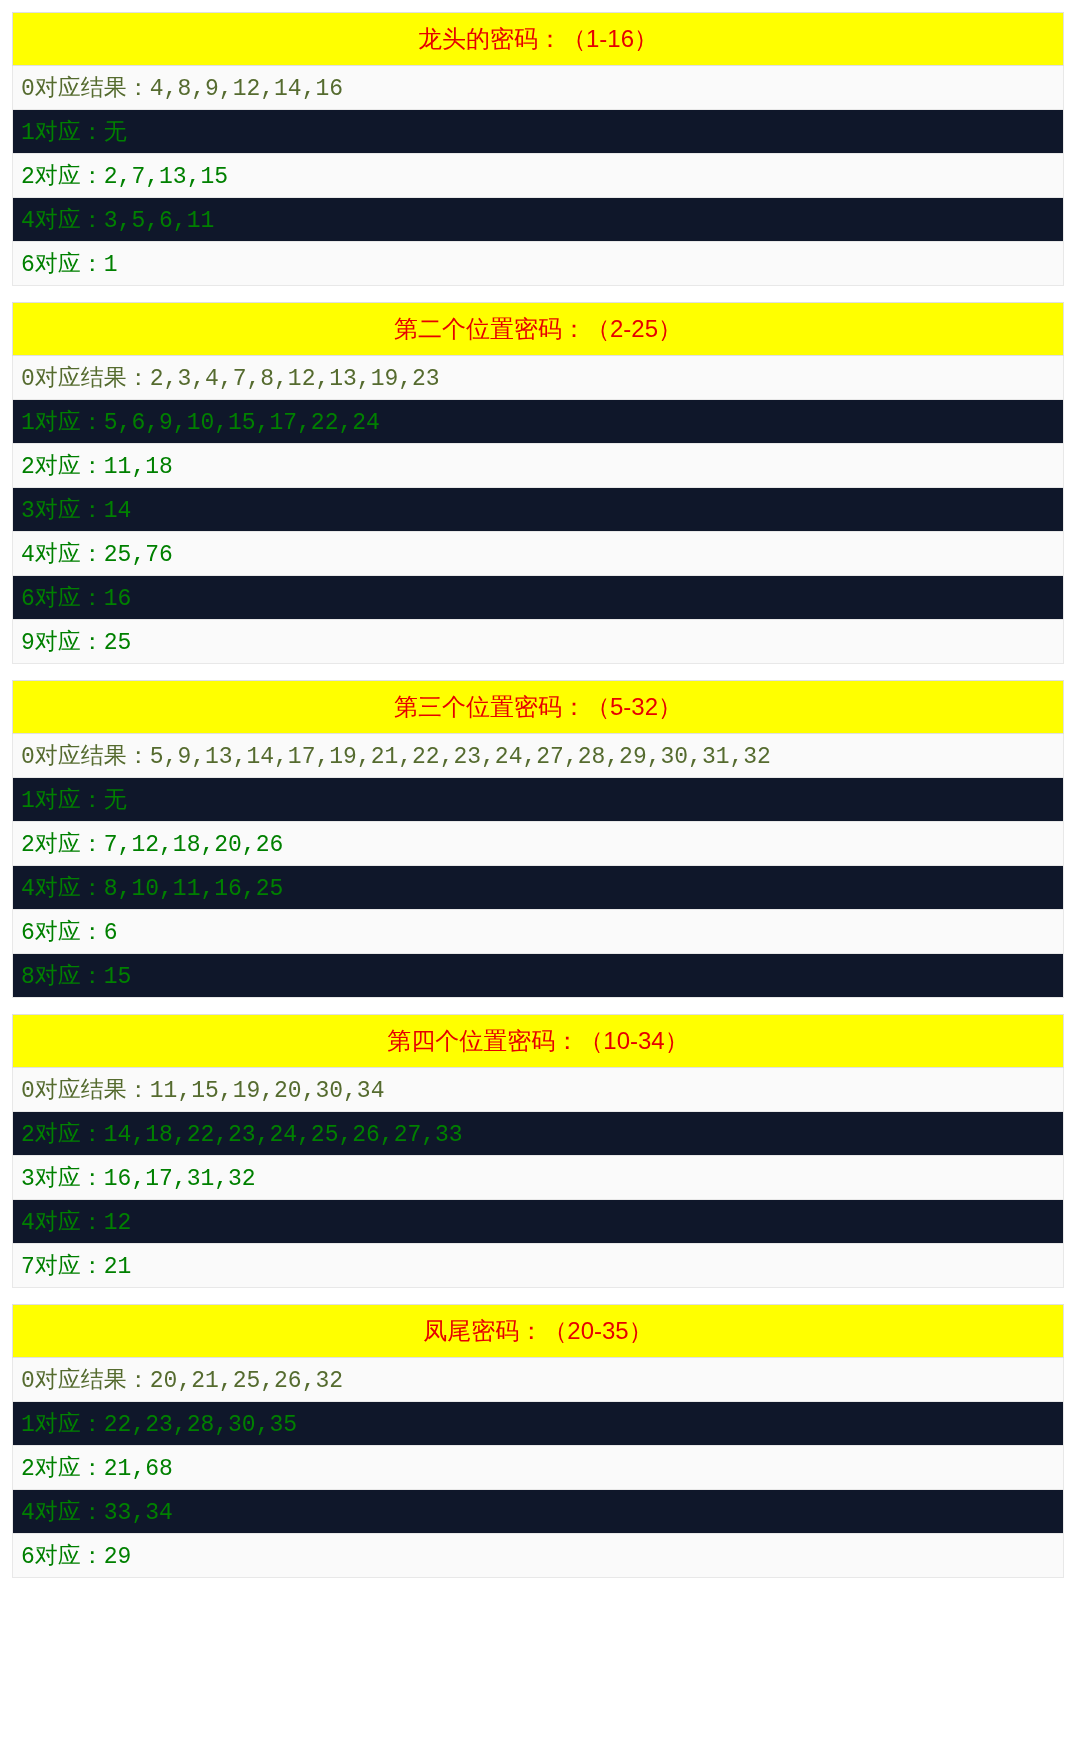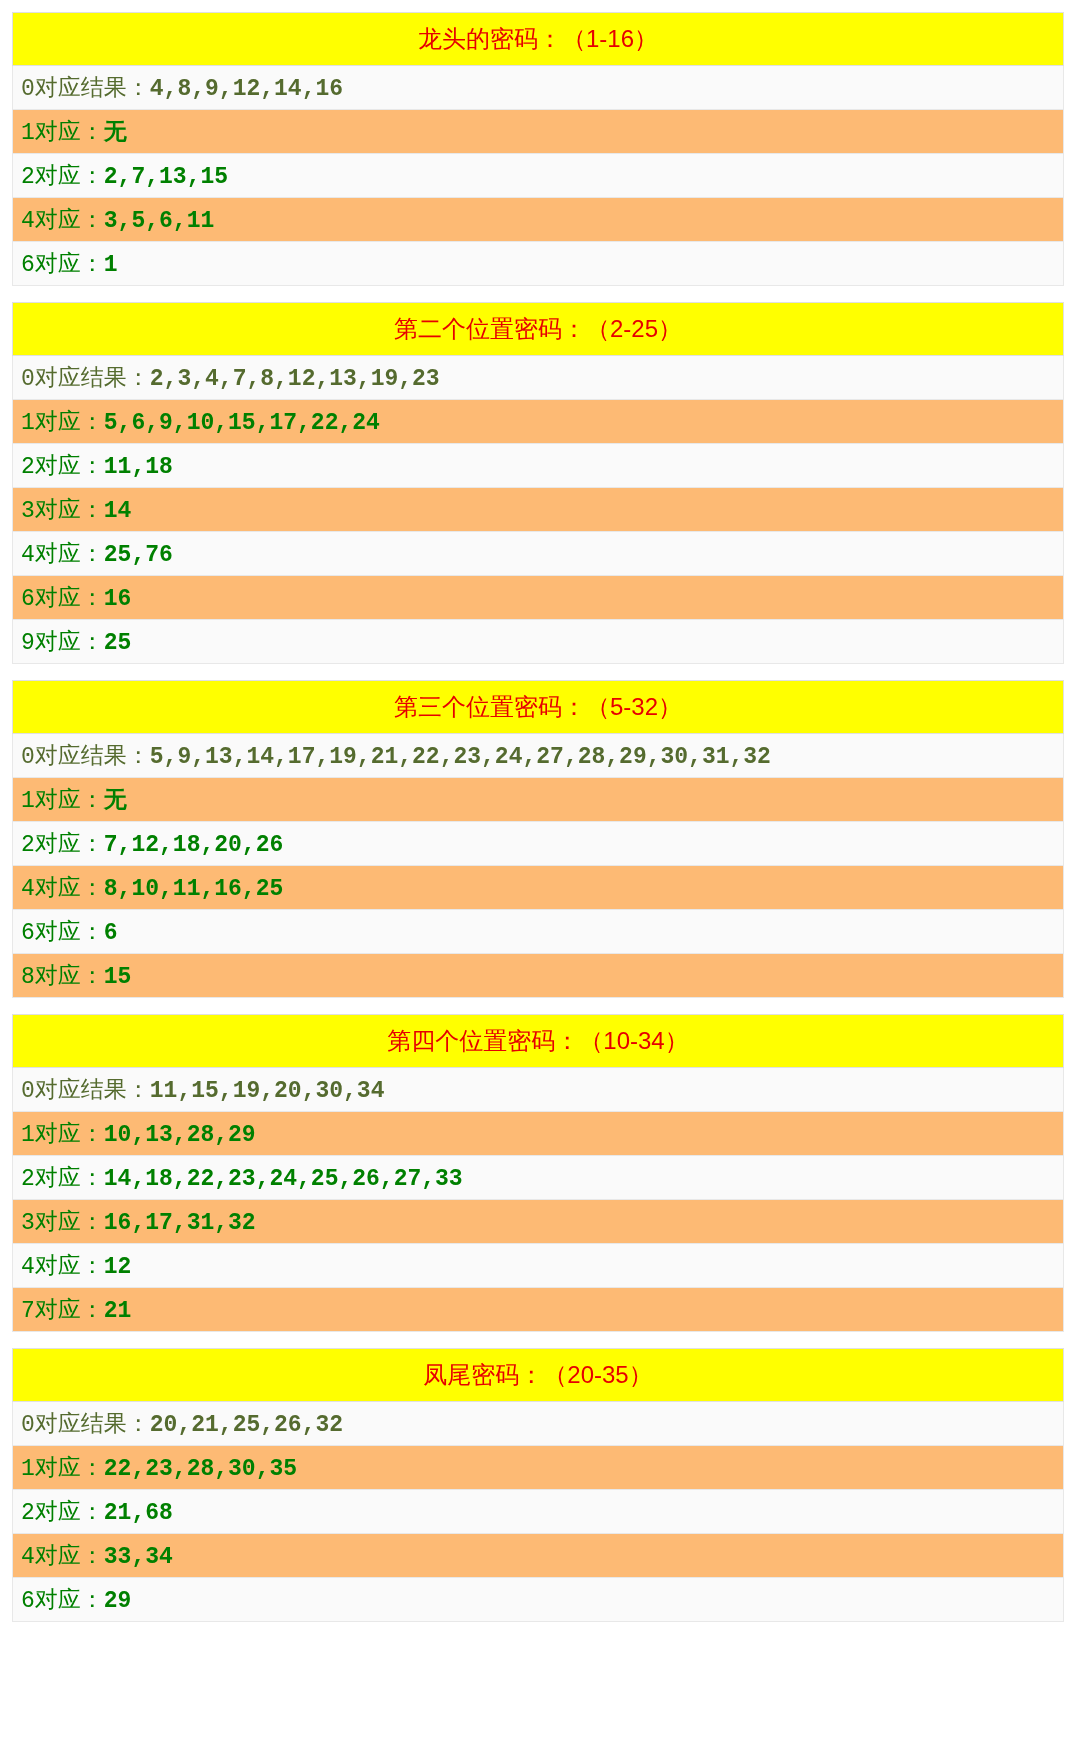--- a/index.html
+++ b/index.html
@@ -24,36 +24,36 @@
       color: #e60000;
       font-weight: normal;
       border: 1px solid #e0e0e0;
     }
     .row {
       padding: 6px 8px;
       font-size: 23px;
       color: #008000;
       border: 1px solid #e8e8e8;
       border-top: none;
-      background: #fdba74;
+      background: #0f172a;
       font-family: "Consolas", "Monaco", "Courier New", monospace;
       white-space: nowrap;
     }
     .row:nth-child(even) {
       background: #fafafa;
     }
     .row-first {
       color: #556b2f;
     }
     .row-key {
       display: inline;
     }
     .row-value {
       display: inline;
-      font-weight: bold;
+      font-weight: normal;
       text-align: center;
     }
   </style>
 </head>
 <body>
 
 <div id="container">
     <div class="section">
       <div class="section-header">龙头的密码：（1-16）</div>
       <div class="row row-first"><span class="row-key">0对应结果：</span><span class="row-value">4,8,9,12,14,16</span></div>
@@ -77,21 +77,20 @@
       <div class="row row-first"><span class="row-key">0对应结果：</span><span class="row-value">5,9,13,14,17,19,21,22,23,24,27,28,29,30,31,32</span></div>
       <div class="row"><span class="row-key">1对应：</span><span class="row-value">无</span></div>
       <div class="row"><span class="row-key">2对应：</span><span class="row-value">7,12,18,20,26</span></div>
       <div class="row"><span class="row-key">4对应：</span><span class="row-value">8,10,11,16,25</span></div>
       <div class="row"><span class="row-key">6对应：</span><span class="row-value">6</span></div>
       <div class="row"><span class="row-key">8对应：</span><span class="row-value">15</span></div>
     </div>
     <div class="section">
       <div class="section-header">第四个位置密码：（10-34）</div>
       <div class="row row-first"><span class="row-key">0对应结果：</span><span class="row-value">11,15,19,20,30,34</span></div>
-      <div class="row"><span class="row-key">1对应：</span><span class="row-value">10,13,28,29</span></div>
       <div class="row"><span class="row-key">2对应：</span><span class="row-value">14,18,22,23,24,25,26,27,33</span></div>
       <div class="row"><span class="row-key">3对应：</span><span class="row-value">16,17,31,32</span></div>
       <div class="row"><span class="row-key">4对应：</span><span class="row-value">12</span></div>
       <div class="row"><span class="row-key">7对应：</span><span class="row-value">21</span></div>
     </div>
     <div class="section">
       <div class="section-header">凤尾密码：（20-35）</div>
       <div class="row row-first"><span class="row-key">0对应结果：</span><span class="row-value">20,21,25,26,32</span></div>
       <div class="row"><span class="row-key">1对应：</span><span class="row-value">22,23,28,30,35</span></div>
       <div class="row"><span class="row-key">2对应：</span><span class="row-value">21,68</span></div>

